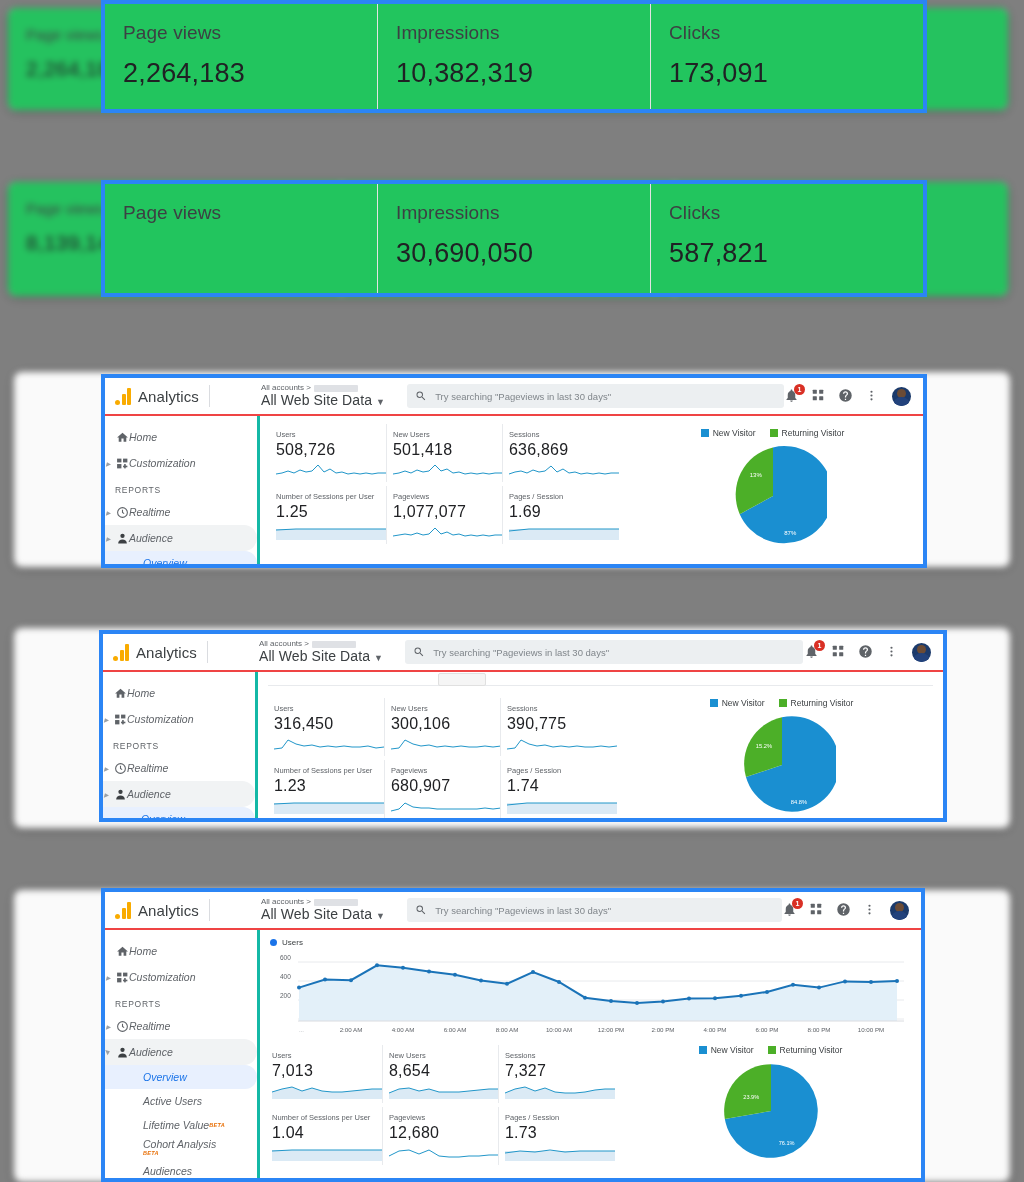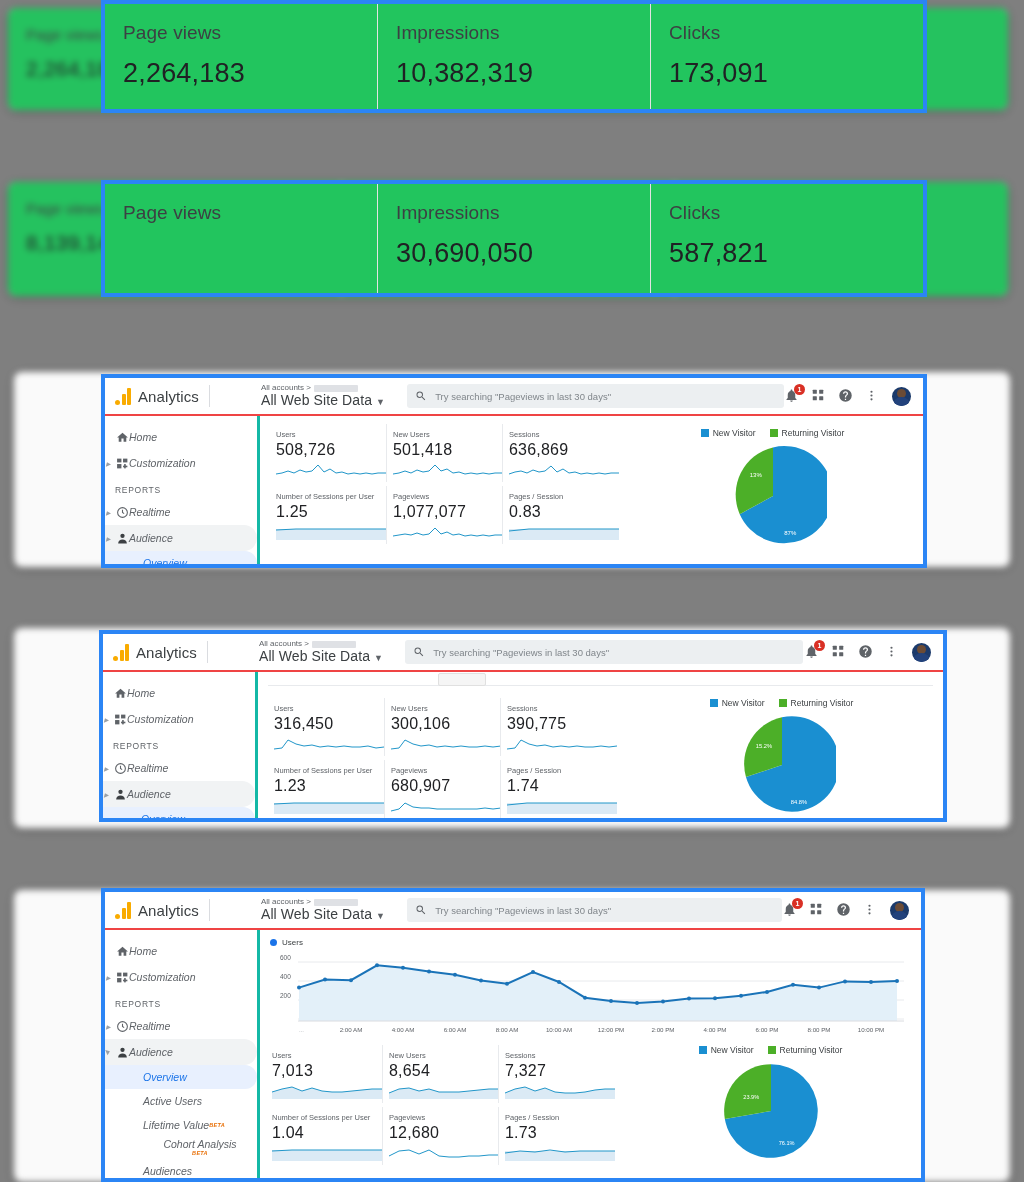--- a/index.html
+++ b/index.html
@@ -347,21 +347,21 @@
               </div>
               <div class="metric">
                 <div class="m-label">Pageviews</div>
                 <div class="m-value">1,077,077</div>
                 <svg class="m-spark" viewBox="0 0 110 16" preserveAspectRatio="none">
                     <polyline fill="none" stroke="#2196c9" stroke-width="1" points="0,12 6,11 12,10 18,11 24,9 30,11 36,10 42,4 48,10 54,8 60,11 66,10 72,12 78,11 84,12 90,11 96,12 102,11 110,11"></polyline>
                   </svg>
               </div>
               <div class="metric">
                 <div class="m-label">Pages / Session</div>
-                <div class="m-value">0.83</div>
+                <div class="m-value">1.69</div>
                 <svg class="m-spark" viewBox="0 0 110 16" preserveAspectRatio="none">
                     <rect x="0" y="5" width="110" height="11" fill="#dbeaf5"></rect>
                     <polyline fill="none" stroke="#2196c9" stroke-width="1" points="0,7 20,5 50,5 80,5 110,5"></polyline>
                   </svg>
               </div>
             </div>
           </div>
 
           <div class="pie-col">
             <div class="pie-legend">
@@ -681,21 +681,21 @@
           <div class="nav-item sub act">
             <span>Overview</span>
           </div>
           <div class="nav-item sub">
             <span>Active Users</span>
           </div>
           <div class="nav-item sub">
             <span>Lifetime Value</span>
               <span class="beta">BETA</span>
           </div>
-          <div class="nav-item sub" style="height:22px; display:block; padding-top:1px;text-align:center;">
+          <div class="nav-item sub" style="height:22px; display:block; padding-top:1px;">
             <span>Cohort Analysis</span>
             <span class="beta-blk">BETA</span>
           </div>
           <div class="nav-item sub">
             <span>Audiences</span>
           </div>
 
         </div>
 
         <div class="ga-main" style="flex-direction:column; padding:4px 8px 0 6px;">

